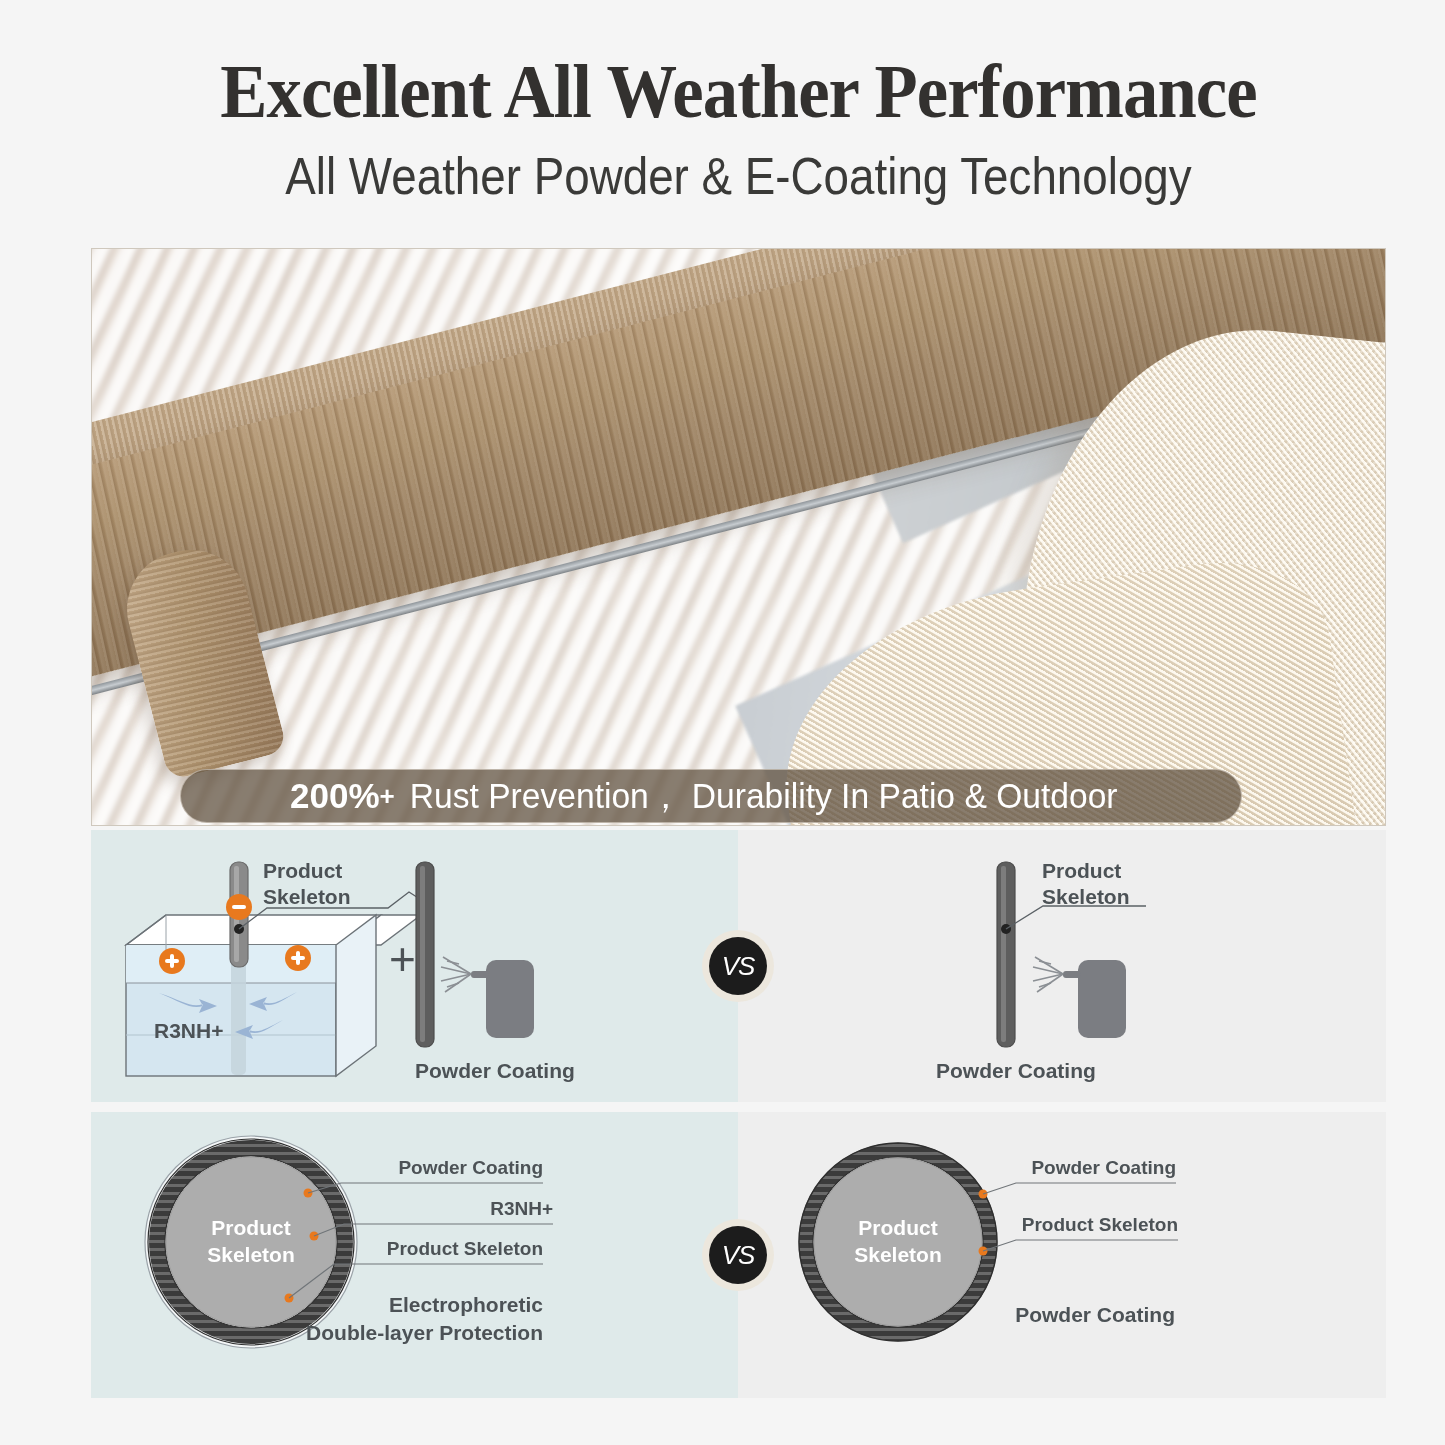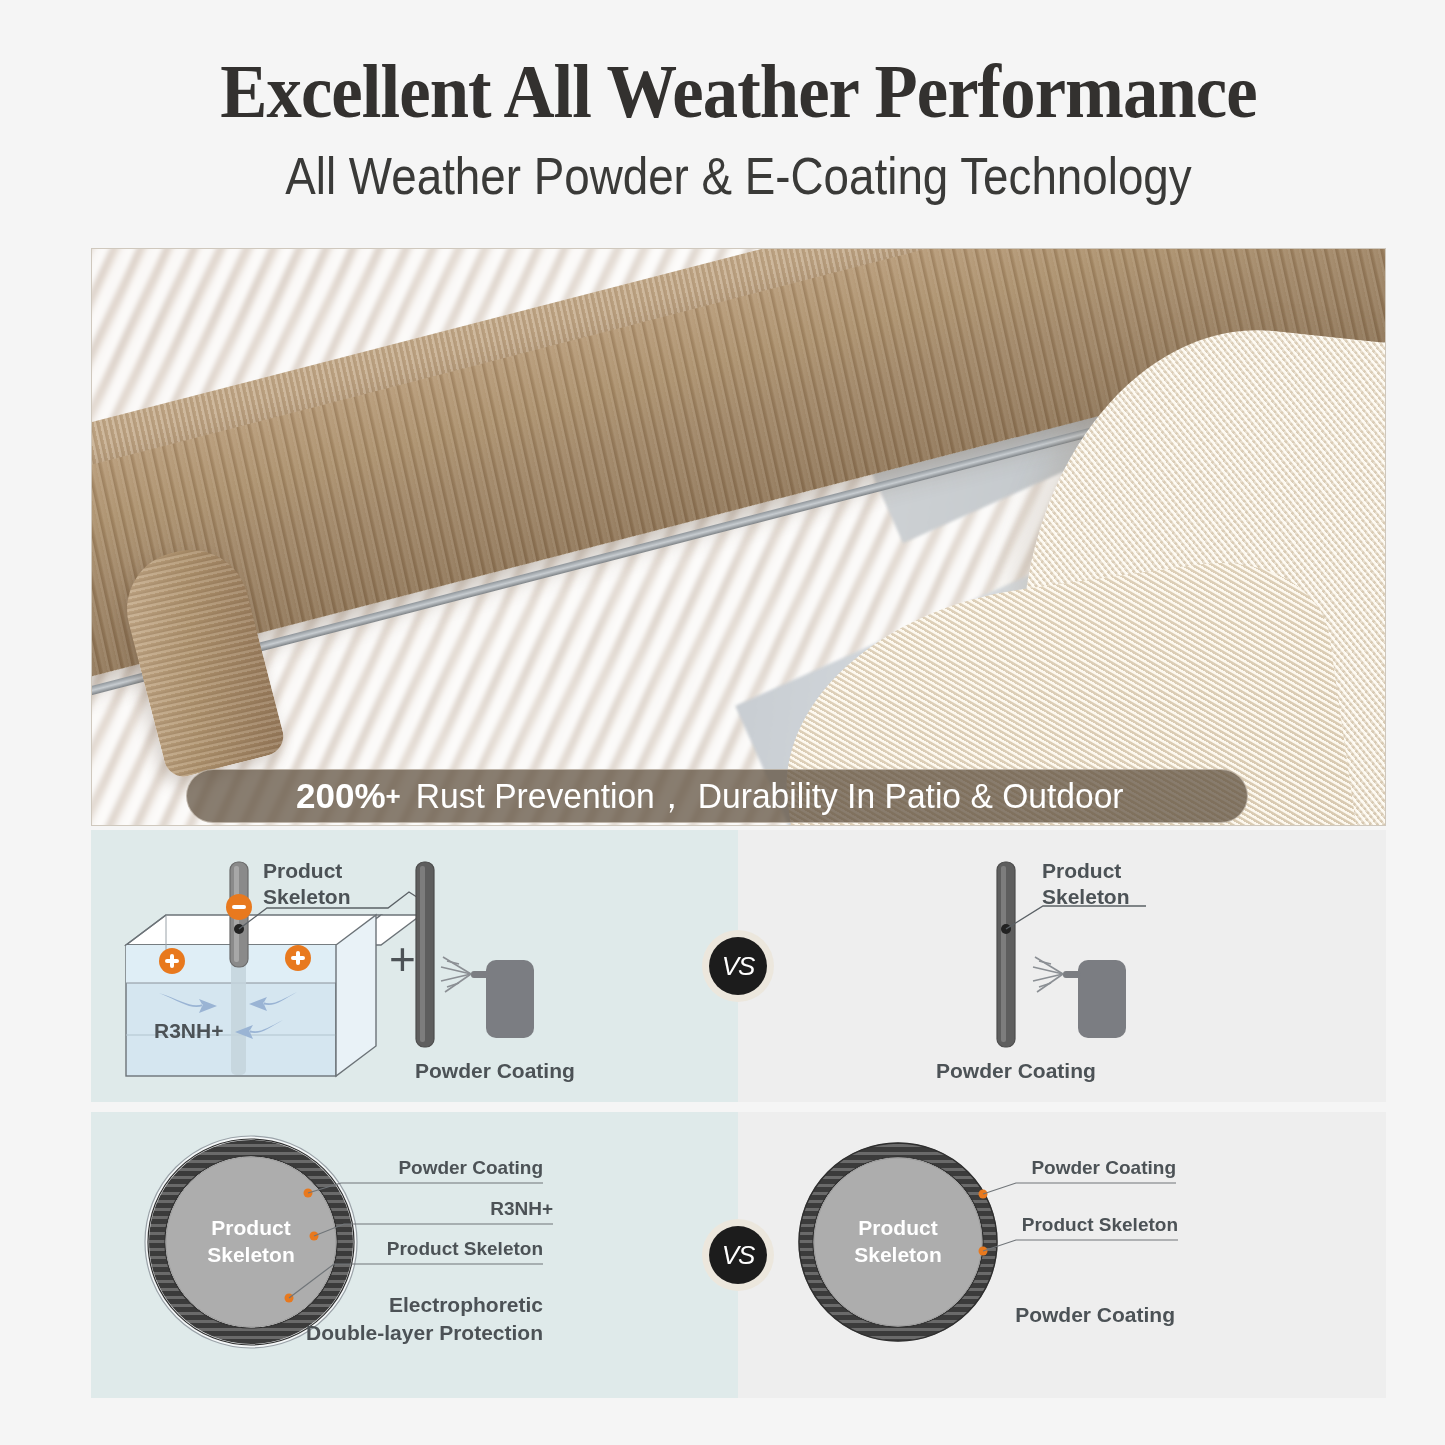--- a/index.html
+++ b/index.html
@@ -148,21 +148,21 @@
       repeating-linear-gradient(38deg,
         rgba(206,190,166,0.5) 0px, rgba(206,190,166,0.5) 2px,
         rgba(255,251,243,0.9) 3px, rgba(255,251,243,0.9) 5px),
       linear-gradient(160deg,#efe4cf,#e0d2b8);
     border-radius: 260px 120px 0 0 / 180px 90px 0 0;
     transform: rotate(-8deg);
   }
 
   
   .banner {
-    position: absolute; left: 170px; top: 769px;
+    position: absolute; left: 164px; top: 769px;
     width: 1062px; height: 54px;
     border-radius: 27px;
     background: rgba(96,81,64,0.74);
     border: 1px solid rgba(235,228,218,0.55);
     display: flex; align-items: center; justify-content: center;
     color: #ffffff;
     white-space: nowrap;
     overflow: hidden;
   }
   .banner-strong {

